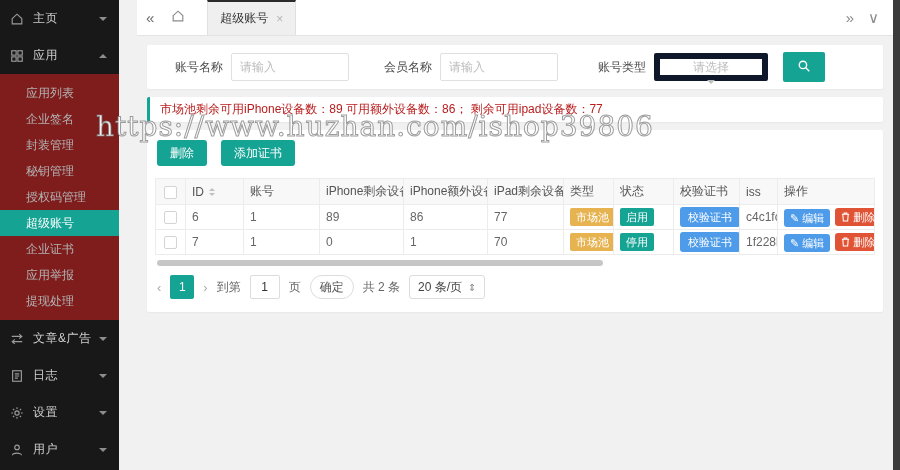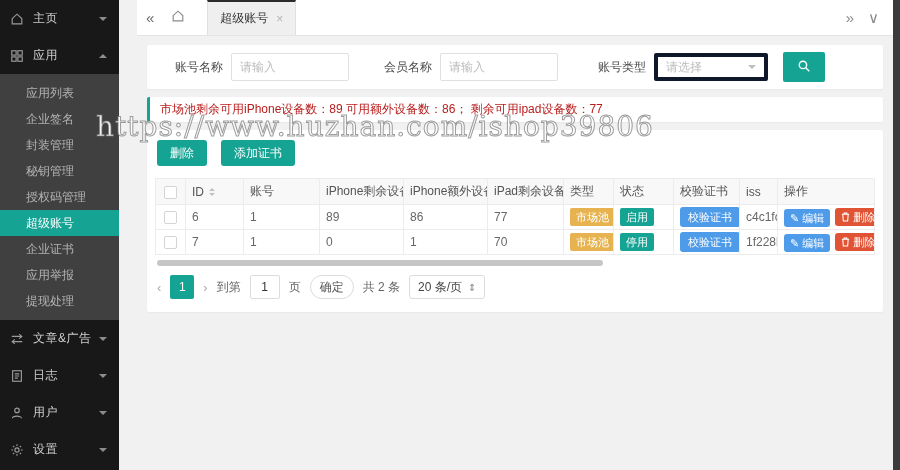--- a/index.html
+++ b/index.html
@@ -9,21 +9,21 @@
 
   
   .sidebar { position:absolute; left:0; top:0; width:119px; height:470px; background:#181818; z-index:5; }
   .side-item { height:37px; display:flex; align-items:center; padding:0 12px 0 10px; cursor:pointer; }
   .side-item .sicon { width:14px; height:14px; margin-right:9px; display:flex; align-items:center; justify-content:center; }
   .side-item .sicon svg { display:block; }
   .side-item .slabel { flex:1; font-size:12px; color:#cfcfcf; letter-spacing:.5px; }
   .caret { width:0; height:0; border:4px solid transparent; }
   .caret.down { border-top-color:#8d8d8d; margin-top:4px; }
   .caret.up { border-bottom-color:#8d8d8d; margin-bottom:4px; }
-  .submenu { background:#404040; padding:6px 0; }
+  .submenu { background:#7f1d1d; padding:6px 0; }
   .sub-item { height:26px; line-height:26px; padding-left:26px; font-size:12px; color:#b3b3b3; cursor:pointer; }
   .sub-item.active { background:#15A394; color:#ffffff; }
 
   
   .topbar { position:absolute; left:137px; top:0; right:7px; height:36px; background:#ffffff;
     border-bottom:1px solid #e4e4e4; display:flex; align-items:stretch; z-index:4; }
   .tb-icon { align-self:center; color:#6b6b6b; font-size:15px; line-height:1; padding:0 9px; cursor:pointer; }
   .tb-home { align-self:center; padding:0 8px; cursor:pointer; }
   .tab { margin-left:14px; display:flex; align-items:center; gap:8px; padding:0 12px;
     background:#efefef; border-top:2px solid #2b2b2b; border-right:1px solid #e0e0e0; border-left:1px solid #e0e0e0;
@@ -36,22 +36,22 @@
   .content { position:absolute; left:137px; top:36px; right:7px; bottom:0; background:#f1f1f1; }
   .card { position:absolute; left:10px; right:10px; background:#ffffff; border-radius:2px;
     box-shadow:0 1px 2px rgba(0,0,0,.04); }
 
   .search-card { top:9px; height:44px; display:flex; align-items:center; padding-left:28px; }
   .fgroup { display:flex; align-items:center; }
   .flabel { font-size:12px; color:#4a4a4a; margin-right:8px; white-space:nowrap; }
   .finput { width:118px; height:28px; border:1px solid #e0e0e0; border-radius:2px; padding:0 8px;
     font-size:12px; color:#333; font-family:inherit; outline:none; }
   .finput::placeholder { color:#bcbcbc; }
-  .fselect { width:114px; height:28px; border:4px solid #0f172a; border-radius:2px; padding:0 8px;
-    font-size:12px; color:#bcbcbc; display:flex; align-items:center; justify-content:space-between; cursor:pointer; }
+  .fselect { width:114px; height:28px; border:6px solid #0f172a; border-radius:2px; padding:0 8px;
+    font-size:12px; color:#bcbcbc; display:flex; align-items:center; justify-content:space-between; cursor:pointer;flex-direction:column; }
   .fselect .caret.down { border-top-color:#bdbdbd; }
   .search-btn { width:42px; height:30px; margin-left:15px; background:#15A394; border:none; border-radius:2px;
     display:flex; align-items:center; justify-content:center; cursor:pointer; }
 
   .banner { top:61px; height:25px; border-left:3px solid #15A394; display:flex; align-items:center;
     padding-left:10px; font-size:12px; color:#b91c1c; }
 
   .main-card { top:94px; height:182px; padding:10px 8px; }
   .toolbar { display:flex; gap:14px; padding-left:2px; }
   .tbtn { height:26px; padding:0 13px; background:#15A394; color:#fff; border:none; border-radius:3px;
@@ -163,38 +163,38 @@
             </g>
           </svg>
       </span>
       <span class="slabel">日志</span>
       <span class="caret down"></span>
     </div>
     <div class="side-item">
       <span class="sicon">
         <svg width="14" height="14" viewBox="0 0 16 16">
             <g fill="none" stroke="#9b9b9b" stroke-width="1.3">
+              <circle cx="8" cy="8" r="2.4"></circle>
+              <path d="M8 1.5 V3.5 M8 12.5 V14.5 M1.5 8 H3.5 M12.5 8 H14.5 M3.4 3.4 L4.8 4.8 M11.2 11.2 L12.6 12.6 M12.6 3.4 L11.2 4.8 M4.8 11.2 L3.4 12.6"></path>
+            </g>
+          </svg>
+      </span>
+      <span class="slabel">设置</span>
+      <span class="caret down"></span>
+    </div>
+    <div class="side-item">
+      <span class="sicon">
+        <svg width="14" height="14" viewBox="0 0 16 16">
+            <g fill="none" stroke="#9b9b9b" stroke-width="1.3">
               <circle cx="8" cy="5" r="2.6"></circle>
               <path d="M2.8 14 C2.8 10.8 13.2 10.8 13.2 14"></path>
             </g>
           </svg>
       </span>
       <span class="slabel">用户</span>
-      <span class="caret down"></span>
-    </div>
-    <div class="side-item">
-      <span class="sicon">
-        <svg width="14" height="14" viewBox="0 0 16 16">
-            <g fill="none" stroke="#9b9b9b" stroke-width="1.3">
-              <circle cx="8" cy="8" r="2.4"></circle>
-              <path d="M8 1.5 V3.5 M8 12.5 V14.5 M1.5 8 H3.5 M12.5 8 H14.5 M3.4 3.4 L4.8 4.8 M11.2 11.2 L12.6 12.6 M12.6 3.4 L11.2 4.8 M4.8 11.2 L3.4 12.6"></path>
-            </g>
-          </svg>
-      </span>
-      <span class="slabel">设置</span>
       <span class="caret down"></span>
     </div>
   </aside>
 
   <div class="topbar">
     <span class="tb-icon">«</span>
     <span class="tb-home">
       <svg width="14" height="14" viewBox="0 0 16 16">
           <path d="M2.5 7.5 L8 2.5 L13.5 7.5 V13.5 H2.5 Z" fill="none" stroke="#8a8a8a" stroke-width="1.3"></path>
         </svg>

